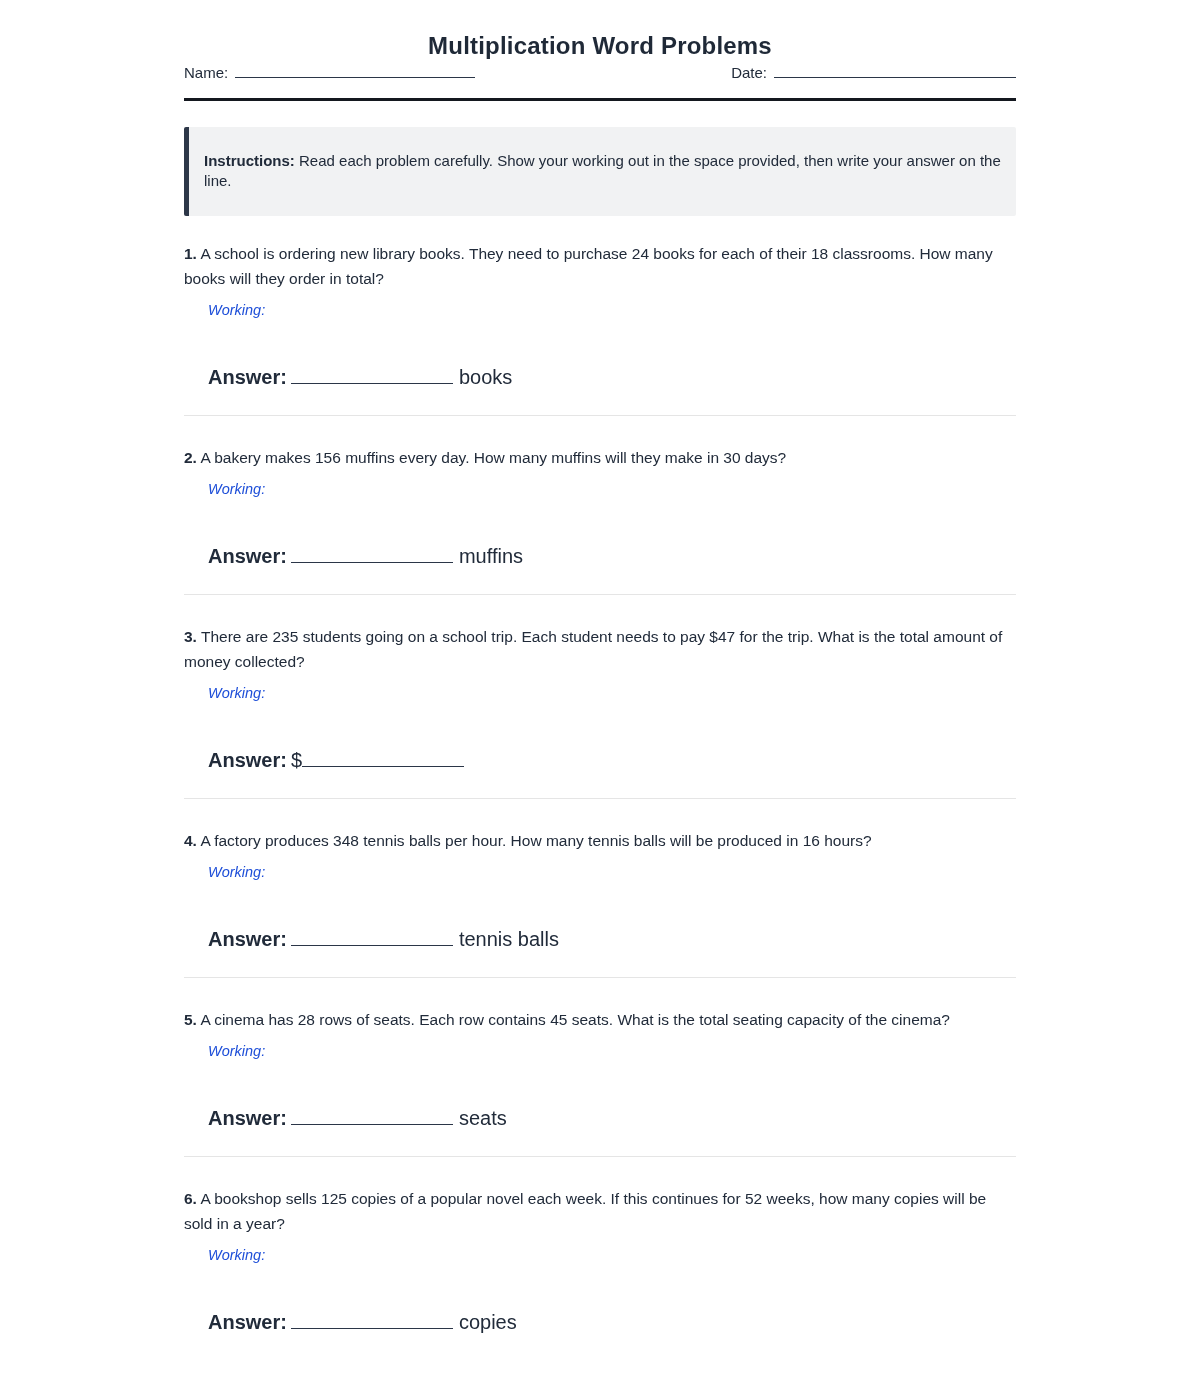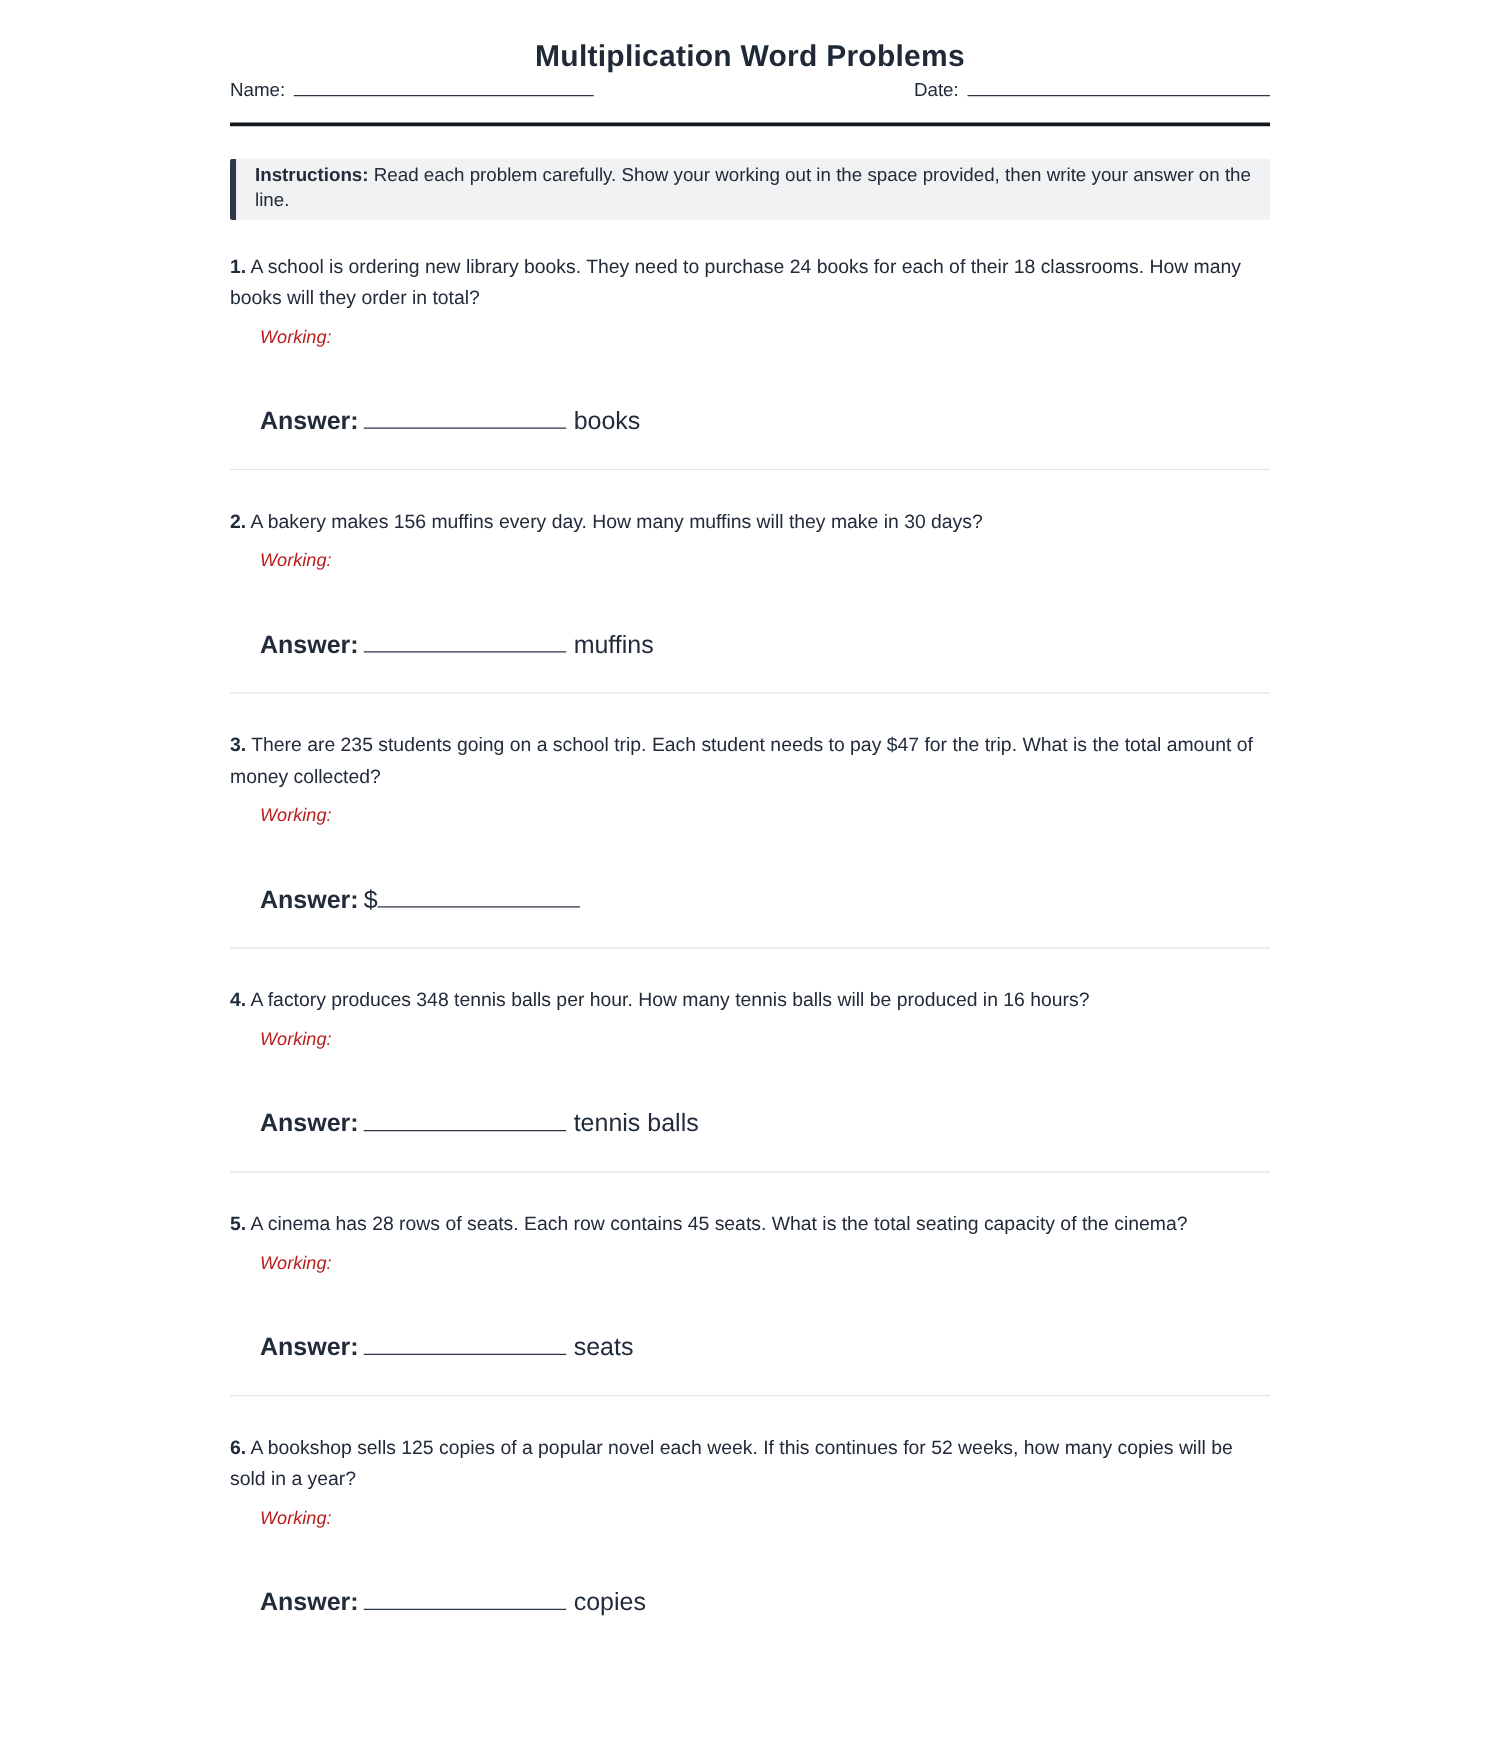--- a/index.html
+++ b/index.html
@@ -43,21 +43,21 @@
   .name-line { width: 240px; }
   .date-line { width: 242px; }
   .rule {
     border-top: 3px solid #14181f;
     margin-bottom: 26px;
   }
   .instructions {
     background: #f1f2f3;
     border-left: 5px solid #2d3748;
     border-radius: 2px;
-    padding: 4px 15px;
+    padding: 24px 15px;
     font-size: 15px;
     line-height: 1.35;
     margin-bottom: 25px;
     color: #212b3a;
   }
   .instr-label { font-weight: 700; }
   .problem {
     padding-bottom: 26px;
     border-bottom: 1px solid #e5e5e5;
     margin-bottom: 29px;
@@ -66,21 +66,21 @@
   .p-text {
     margin: 0 0 11px 0;
     font-size: 15.5px;
     line-height: 1.62;
   }
   .p-num { font-weight: 700; }
   .working {
     margin: 0 0 48px 0;
     padding-left: 24px;
     font-style: italic;
-    color: #b91c1c;
+    color: #1d4ed8;
     font-size: 14.5px;
   }
   .answer-row {
     margin: 0;
     padding-left: 24px;
     font-size: 20px;
   }
   .ans-label { font-weight: 700; margin-right: 4px; }
   .blank {
     display: inline-block;

